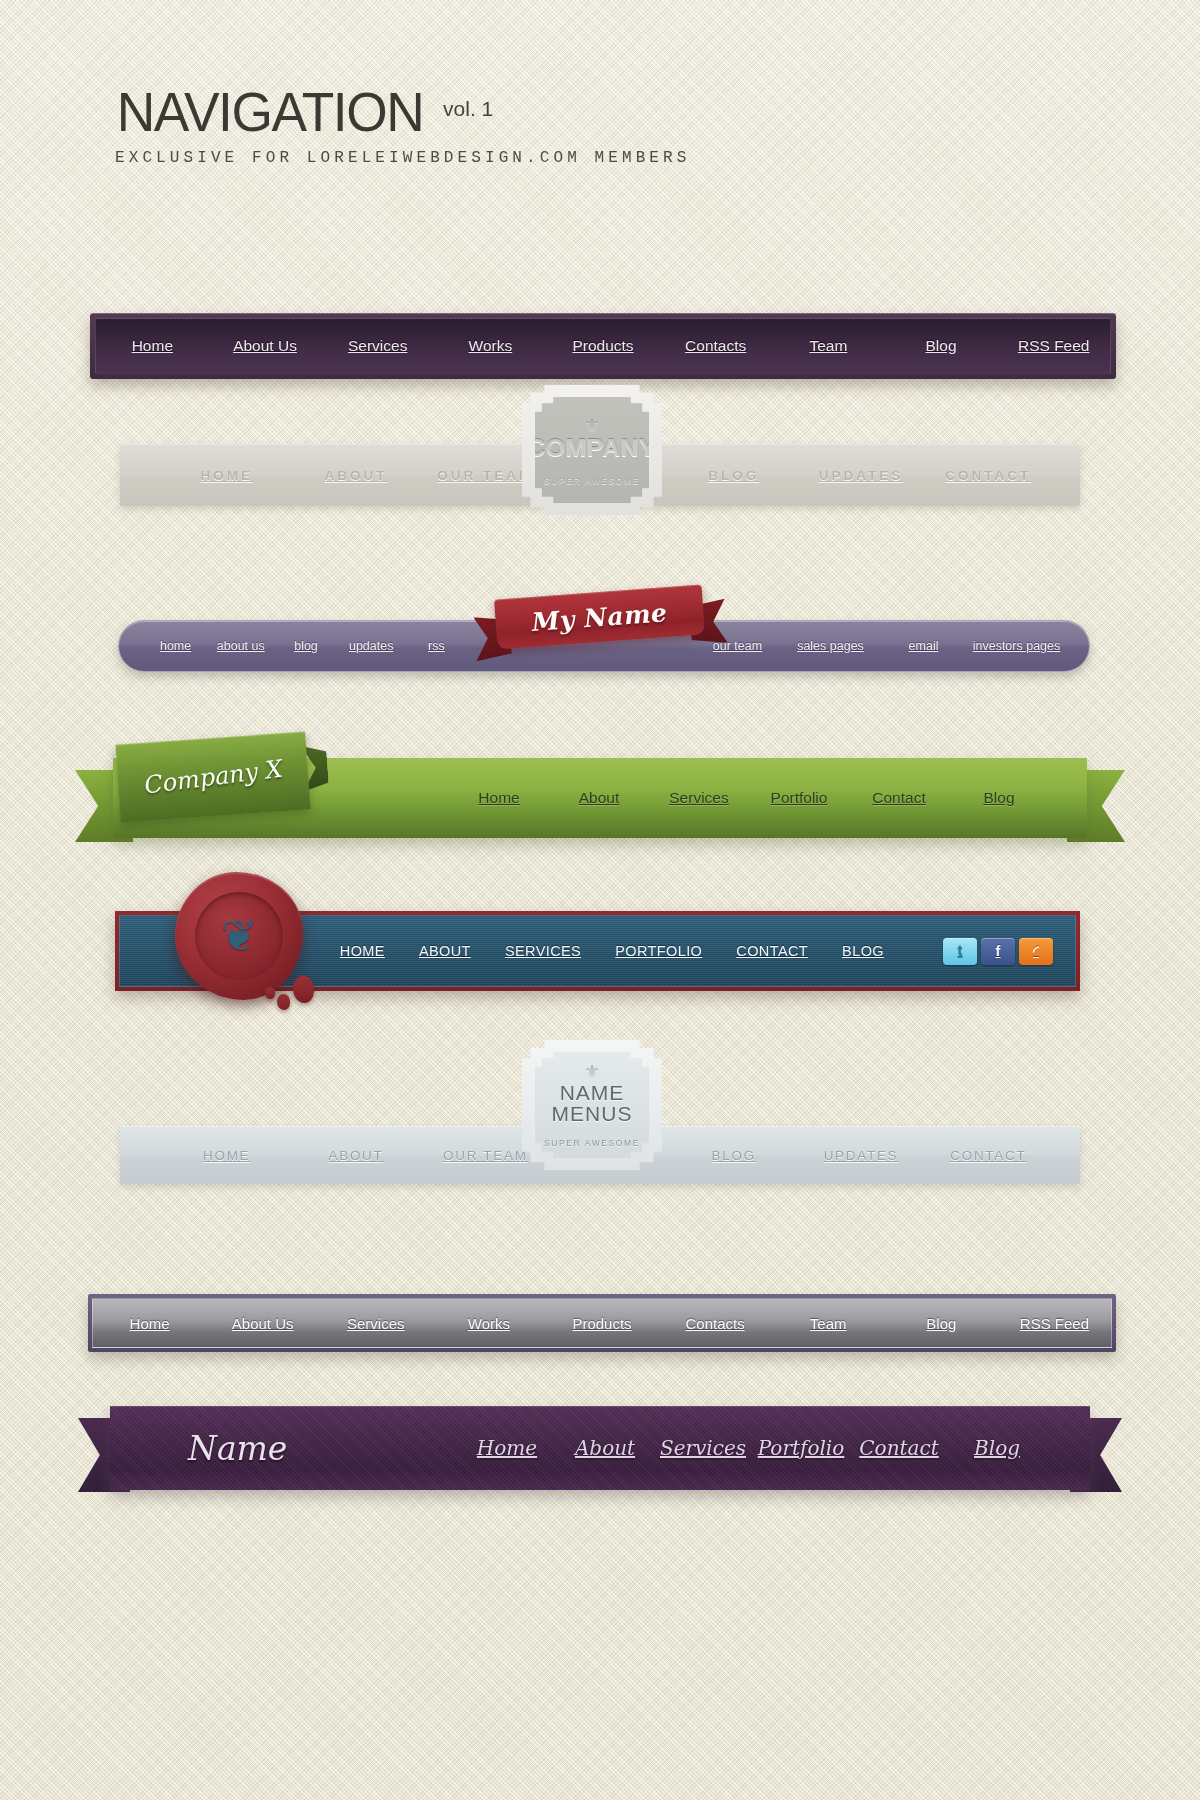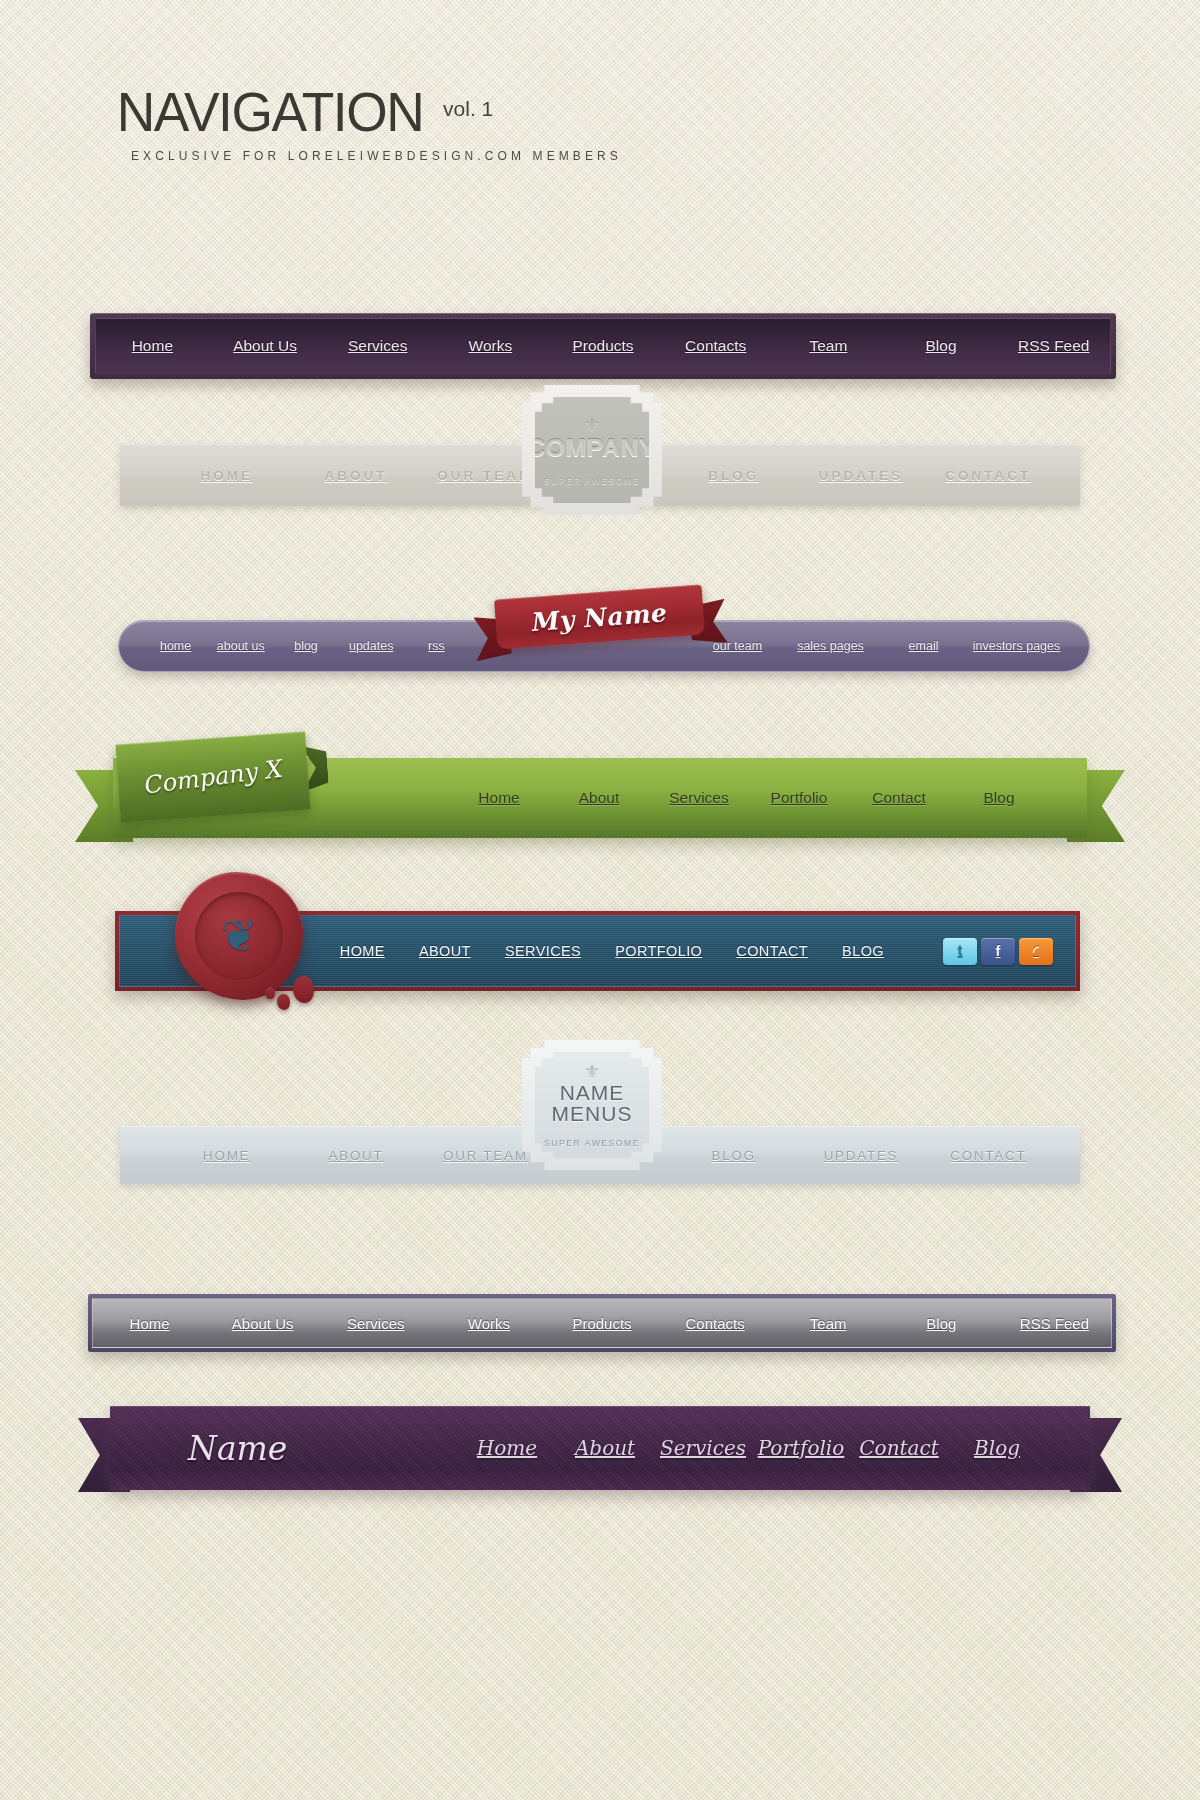--- a/index.html
+++ b/index.html
@@ -27,22 +27,22 @@
     font-size:55px; letter-spacing:-1.5px; color:#3b3934;
     font-weight:300; font-family:"Liberation Sans", sans-serif;
     transform:scaleX(.97);
   }
   .t-bold {
     font-size:55px; letter-spacing:-1px; color:#35332e;
     font-weight:bold; font-family:"Liberation Sans", sans-serif;
   }
   .t-vol { font-size:21px; color:#44423c; margin-left:15px; font-weight:400; position:relative; top:-15px; }
   .subtitle {
-    font-size:12px; letter-spacing:4.1px; color:#4d4b45;
-    margin-top:5px; margin-left:19px; font-weight:400;
+    font-size:16px; letter-spacing:4.1px; color:#4d4b45;
+    margin-top:5px; margin-left:3px; font-weight:400;font-family:Liberation Mono, monospace;
   }
 
   
   .nav-wrap { position:absolute;margin-top:16px; }
 
   
   #nav1 { left:90px; top:297px; width:1026px; height:66px; }
   .n1-outer {
     width:100%; height:100%;
     background:linear-gradient(180deg,#523a55 0%,#3e2b42 100%);

